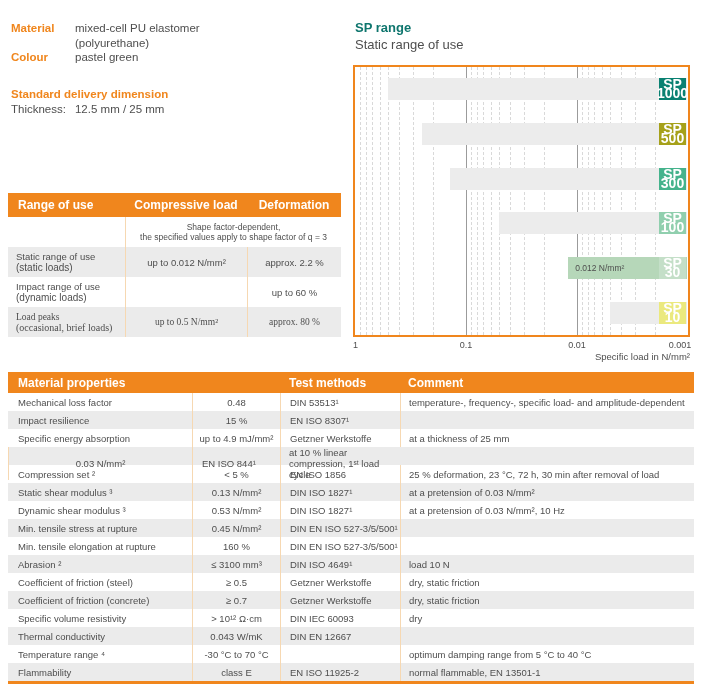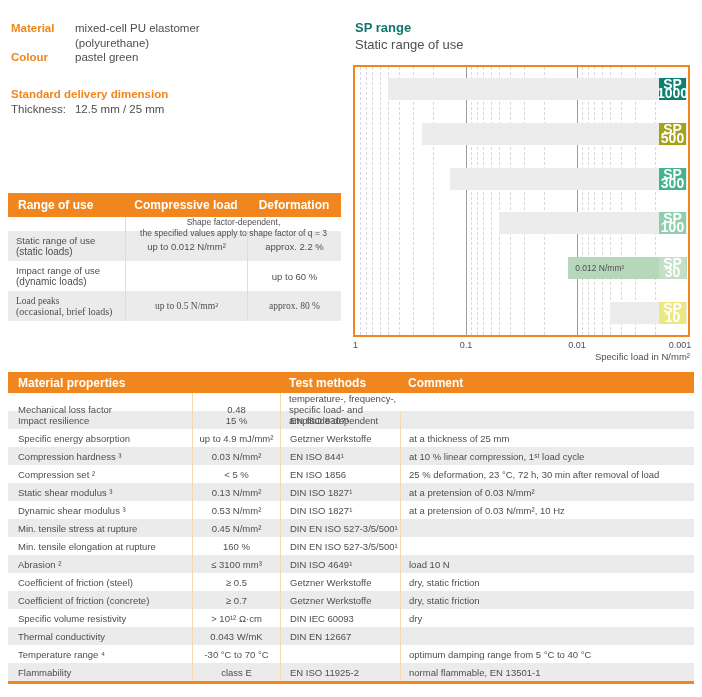--- a/index.html
+++ b/index.html
@@ -17,21 +17,21 @@
   .delivery-heading { font-weight:bold; color:#f0861d; }
   .thick-line { display:flex; }
   .thick-line .tl-label { margin-right:9px; }
 
   
   .rtable { position:absolute; left:8px; top:193px; width:333px; font-size:9.5px; }
   .rt-header { display:grid; grid-template-columns:117px 122px 94px; background:#f0861d;
                color:#fff; font-weight:bold; font-size:12px; height:24px; align-items:center; }
   .rt-header .h1 { padding-left:10px; }
   .rt-header .hc { text-align:center; }
-  .rt-note { display:grid; grid-template-columns:117px 216px; height:14px; background:#fff; }
+  .rt-note { display:grid; grid-template-columns:117px 216px; height:30px; background:#fff; }
   .rt-note .note-cell { border-left:1px solid #f6d8b2; display:flex; flex-direction:column;
                         justify-content:center; text-align:center; font-size:8.5px; line-height:10.5px; }
   .rrow { display:grid; grid-template-columns:117px 122px 94px; height:30px; }
   .rrow .c1 { padding-left:8px; display:flex; flex-direction:column; justify-content:center; }
   .rrow .c1 .sub { font-size:10px; }
   .rrow .cc { border-left:1px solid #f6d8b2; display:flex; align-items:center; justify-content:center; }
 
   
   .chart-title { position:absolute; left:355px; top:20px; font-size:13px; font-weight:bold; color:#0f766e; }
   .chart-subtitle { position:absolute; left:355px; top:37px; font-size:13px; }
@@ -205,36 +205,36 @@
   <div class="ptable">
     <div class="pt-header">
       <div class="h1">Material properties</div>
       <div class="h2">Test methods</div>
       <div class="h3">Comment</div>
     </div>
     <div class="pt-rows" id="prop-rows">
         <div class="prow" style="background: rgb(255, 255, 255);">
           <div class="p1">Mechanical loss factor</div>
           <div class="p2">0.48</div>
+          <div class="p3">DIN 53513¹</div>
           <div class="p4">temperature-, frequency-, specific load- and amplitude-dependent</div>
         </div>
         <div class="prow" style="background: rgb(235, 235, 235);">
           <div class="p1">Impact resilience</div>
           <div class="p2">15 %</div>
           <div class="p3">EN ISO 8307¹</div>
           <div class="p4"></div>
         </div>
         <div class="prow" style="background: rgb(255, 255, 255);">
           <div class="p1">Specific energy absorption</div>
           <div class="p2">up to 4.9 mJ/mm²</div>
           <div class="p3">Getzner Werkstoffe</div>
           <div class="p4">at a thickness of 25 mm</div>
         </div>
         <div class="prow" style="background: rgb(235, 235, 235);">
-          <div class="p1">Compression hardness ³</div>
           <div class="p2">0.03 N/mm²</div>
           <div class="p3">EN ISO 844¹</div>
           <div class="p4">at 10 % linear compression, 1ˢᵗ load cycle</div>
         </div>
         <div class="prow" style="background: rgb(255, 255, 255);">
           <div class="p1">Compression set ²</div>
           <div class="p2">&lt; 5 %</div>
           <div class="p3">EN ISO 1856</div>
           <div class="p4">25 % deformation, 23 °C, 72 h, 30 min after removal of load</div>
         </div>

